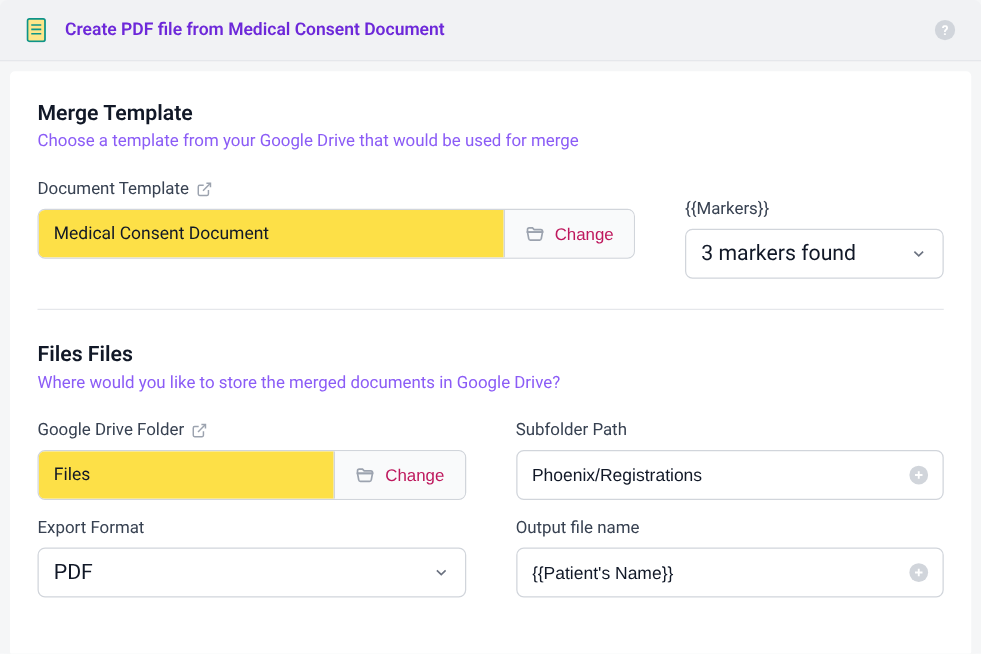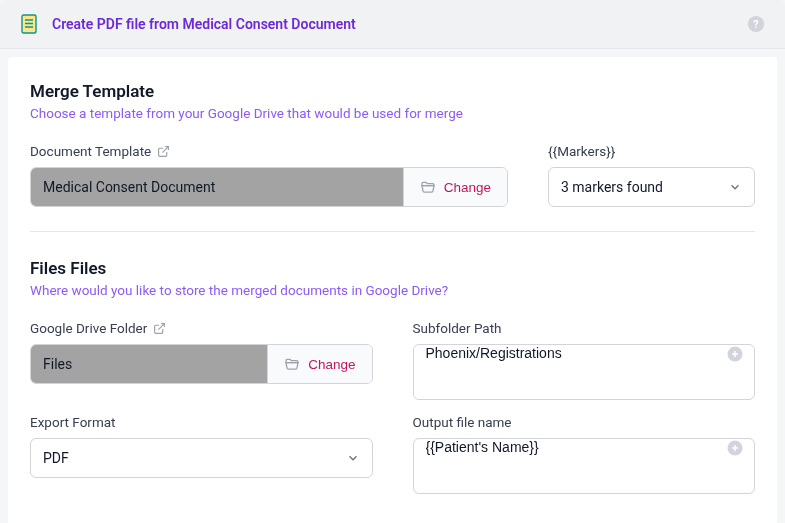--- a/index.html
+++ b/index.html
@@ -67,20 +67,21 @@
   .row {
     display: flex;
     gap: 40px;
     margin-bottom: 14px;
   }
   .col-template {
     flex: 0 0 478px;
   }
   .col-markers {
     flex: 1;
+    margin-top: 16px;
   }
   .col-half {
     flex: 1;
   }
   .field-label {
     font-size: 13.5px;
     color: #374151;
     margin-bottom: 8px;
     display: flex;
     align-items: center;
@@ -94,21 +95,21 @@
     border: 1px solid #d1d5db;
     border-radius: 6px;
     overflow: hidden;
     height: 40px;
   }
   .input-text-readonly {
     flex: 1;
     padding: 0 12px;
     font-size: 14px;
     color: #111827;
-    background: #a3a3a3;
+    background: #fde047;
     display: flex;
     align-items: center;
     text-align: right;
   }
   .change-btn {
     display: flex;
     align-items: center;
     gap: 8px;
     padding: 0 16px;
     background: #f9fafb;
@@ -118,37 +119,37 @@
     color: #be185d;
     cursor: pointer;
   }
   .select-box {
     border: 1px solid #d1d5db;
     border-radius: 6px;
     height: 40px;
     display: flex;
     align-items: center;
     padding: 0 12px;
-    font-size: 14px;
+    font-size: 17px;
     color: #111827;
     background: #fff;
     cursor: pointer;
     position: relative;
   }
   .select-box .chevron {
     position: absolute;
     right: 12px;
     color: #6b7280;
   }
   .input-single {
     border: 1px solid #d1d5db;
     border-radius: 6px;
-    height: 56px;
-    display: flex;
-    align-items: flex-start;
+    height: 40px;
+    display: flex;
+    align-items: center;
     padding: 0 12px;
     font-size: 14px;
     color: #111827;
     background: #fff;
     position: relative;
   }
   .input-single input {
     border: none;
     outline: none;
     flex: 1;

